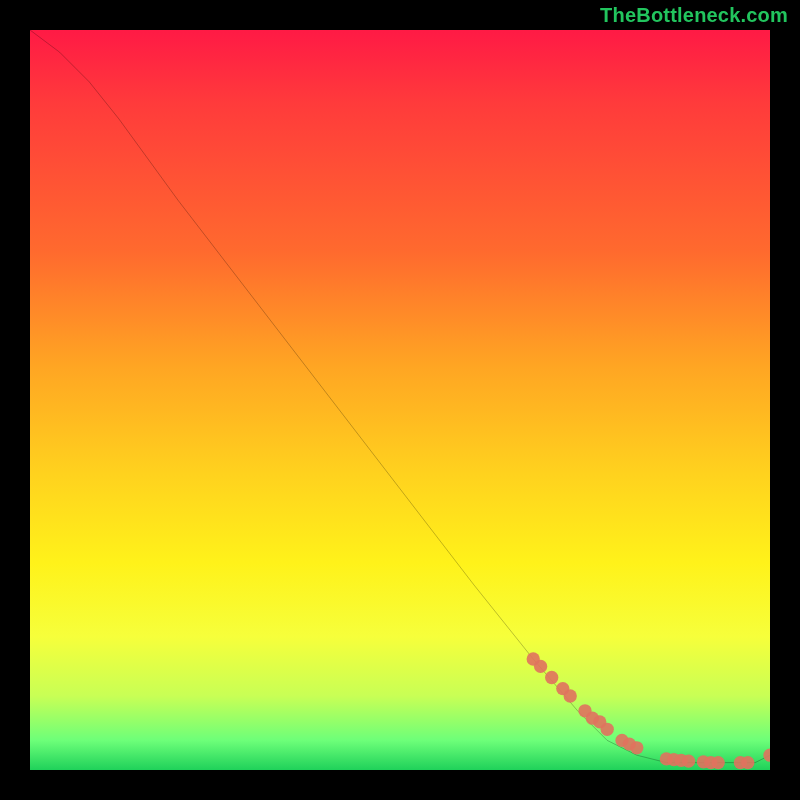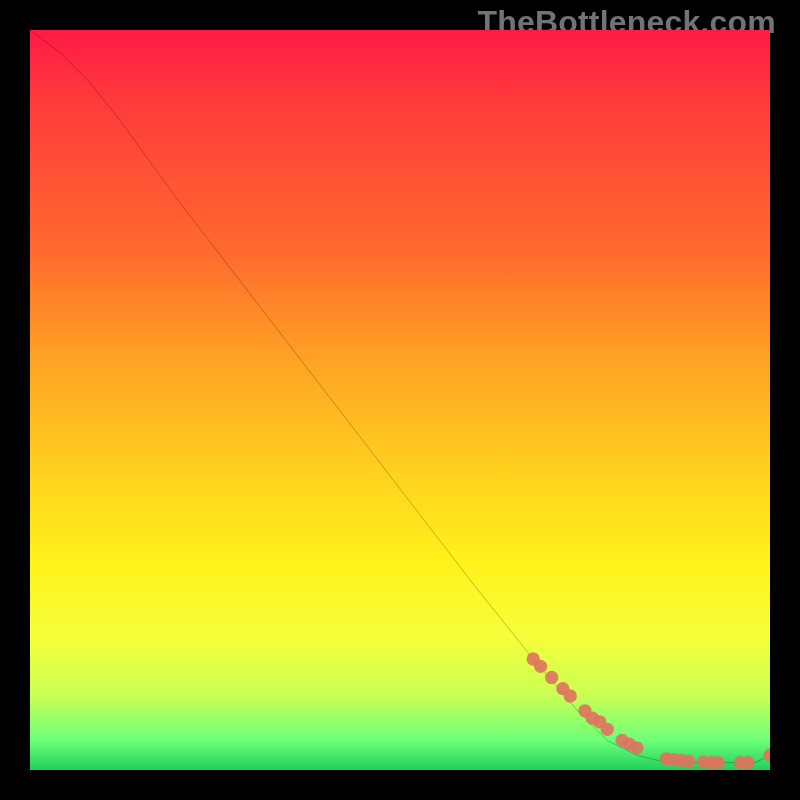--- a/index.html
+++ b/index.html
@@ -44,23 +44,23 @@
   }
   svg.curve-layer {
     position: absolute;
     inset: 0;
     width: 100%;
     height: 100%;
   }
   .watermark {
     position: absolute;
     top: 4px;
-    right: 24px;
-    color: #737373;
-    font-size: 32px;
+    right: 12px;
+    color: #22c55e;
+    font-size: 20px;
     font-weight: 600;
     letter-spacing: 0.2px;
     user-select: none;
   }
 </style>
 </head>
 <body>
 
 <div class="stage">
 

